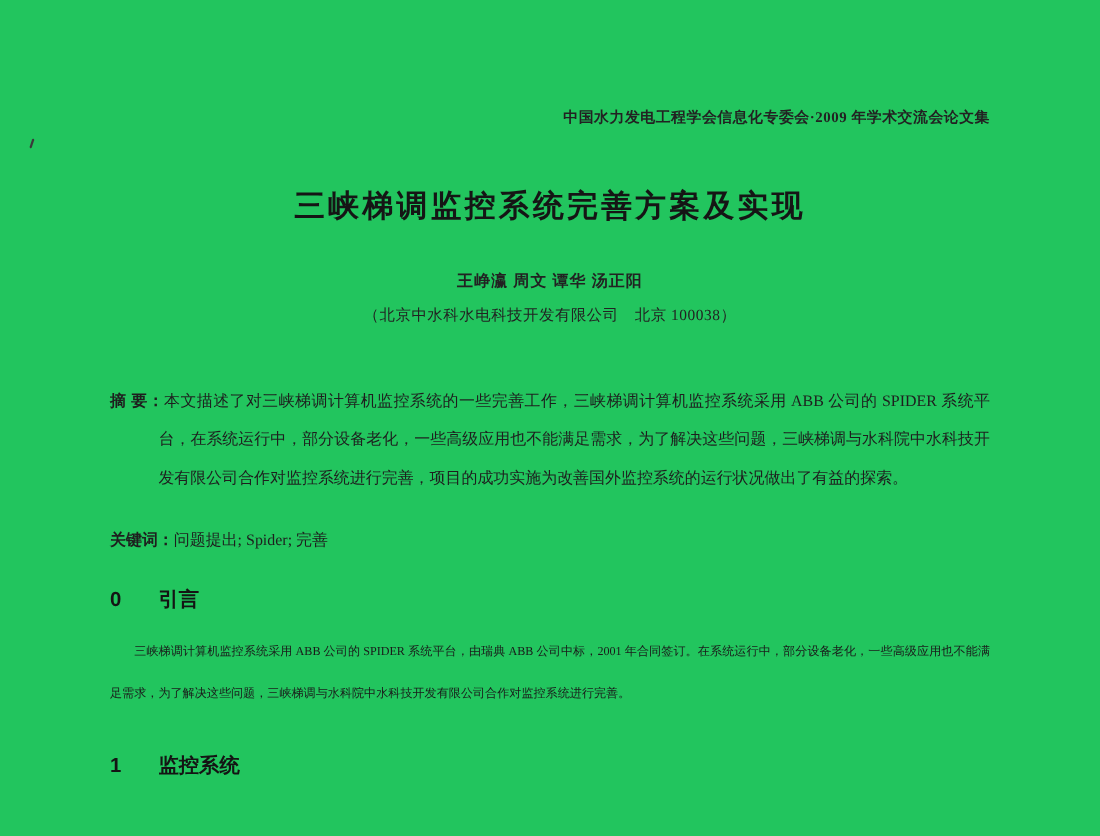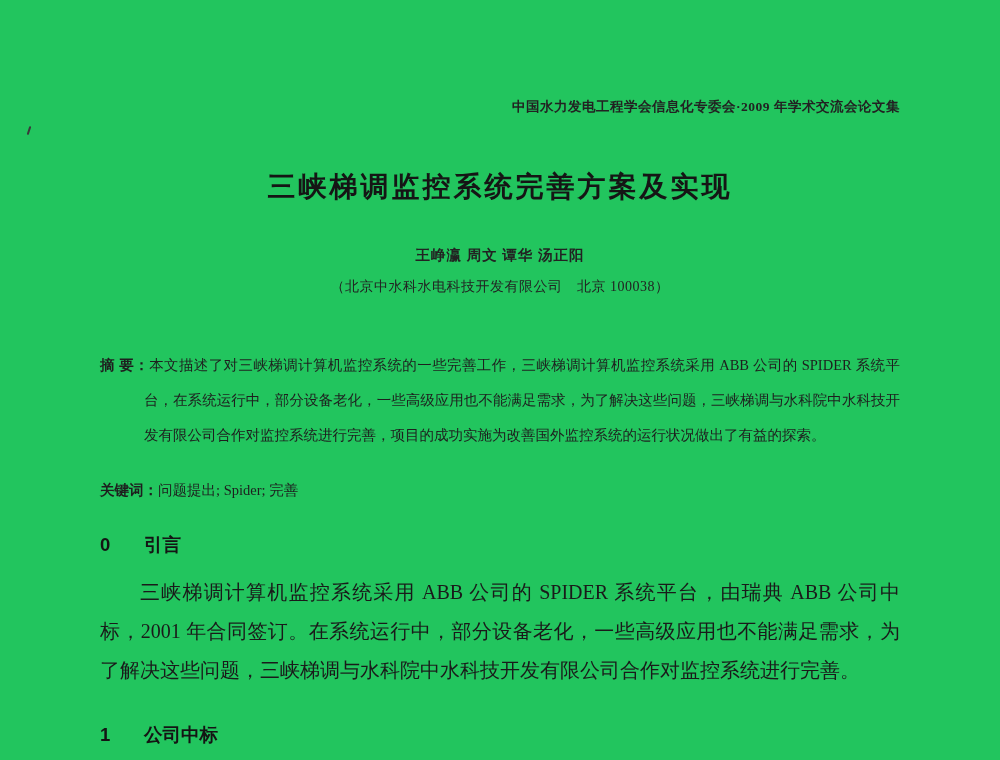--- a/index.html
+++ b/index.html
@@ -87,21 +87,21 @@
     color: #141414;
     display: flex;
     align-items: baseline;
   }
   .section-heading .sec-num {
     width: 44px;
     flex: 0 0 auto;
   }
   .section-body {
     margin-top: 16px;
-    font-size: 20px;
+    font-size: 11px;
     line-height: 39px;
     text-align: justify;
     text-indent: 2em;
     color: #1a1a1a;
   }
   .section-body:empty { display: none; }
 </style>
 </head>
 <body>
 
@@ -127,16 +127,16 @@
 
   <div class="section-heading">
     <span class="sec-num">0</span>
     <span>引言</span>
   </div>
 
   <p class="section-body">三峡梯调计算机监控系统采用 ABB 公司的 SPIDER 系统平台，由瑞典 ABB 公司中标，2001 年合同签订。在系统运行中，部分设备老化，一些高级应用也不能满足需求，为了解决这些问题，三峡梯调与水科院中水科技开发有限公司合作对监控系统进行完善。</p>
 
   <div class="section-heading">
     <span class="sec-num">1</span>
-    <span>公司中标</span>
+    <span>监控系统</span>
   </div>
 
 </div>
 
 </body></html>

